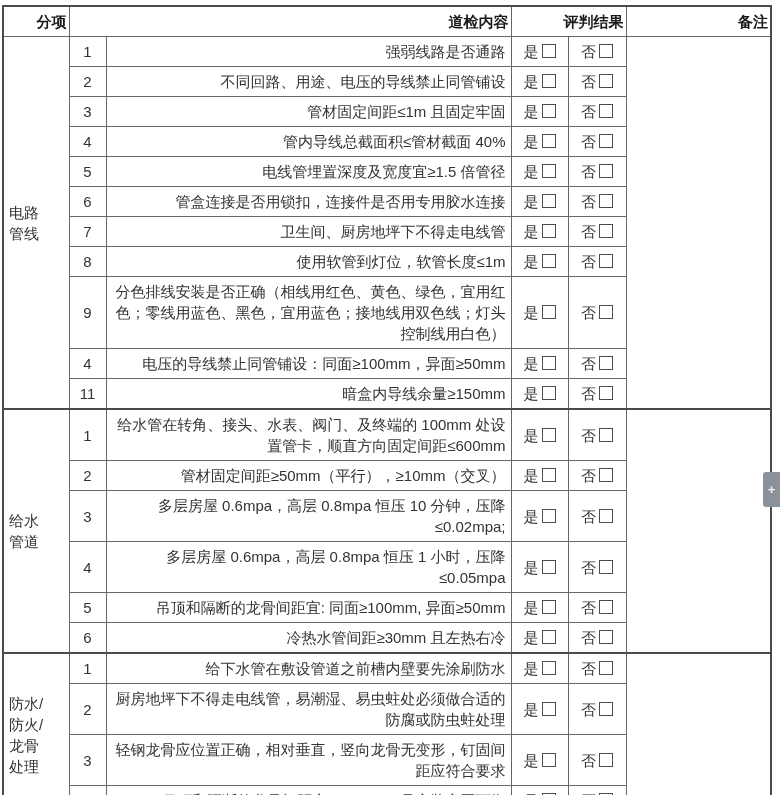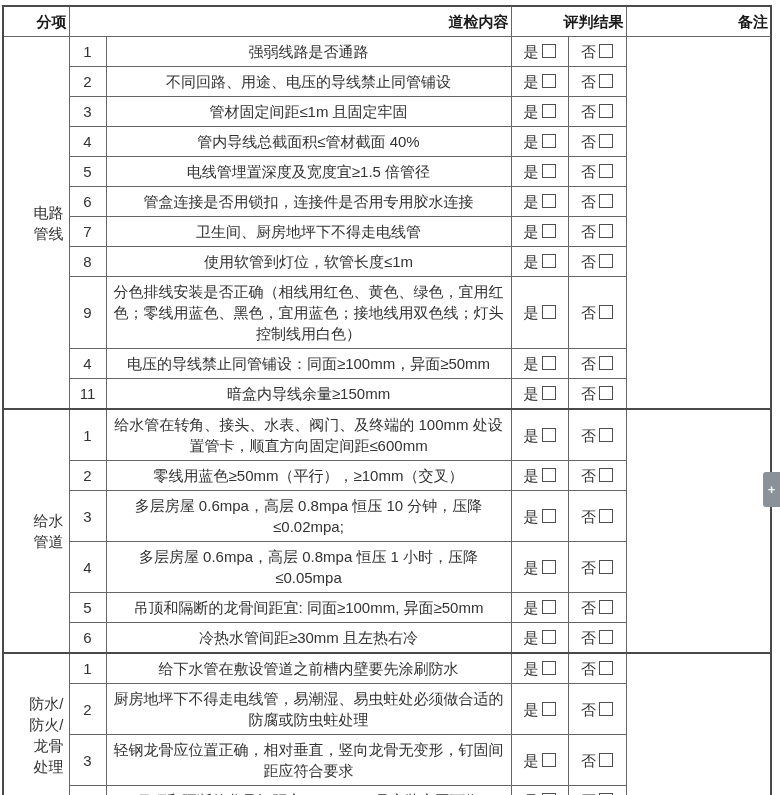--- a/index.html
+++ b/index.html
@@ -26,23 +26,23 @@
     overflow: hidden;
   }
   .checklist thead th {
     font-weight: bold;
     color: #1a1a1a;
     text-align: right;
     padding: 4px 2px;
     font-size: 15px;
   }
   .checklist td { padding: 4px 5px; }
-  .cat-cell  { text-align: right; padding: 2px 2px; }
+  .cat-cell  { text-align: left; padding: 2px 2px; }
   .num-cell  { text-align: center; }
-  .content-cell { text-align: center; padding-left: 8px; padding-right: 8px; }
+  .content-cell { text-align: right; padding-left: 8px; padding-right: 8px; }
   .result-cell  { text-align: center; white-space: nowrap; }
   .remark-cell  { background: #ffffff; }
   tr.section-start td { border-top: 2px solid #4a4a4a; }
   .box {
     display: inline-block;
     width: 12px; height: 12px;
     border: 1px solid #4d4d4d;
     margin-left: 3px;
     vertical-align: -1px;
     background: #ffffff;
@@ -160,21 +160,21 @@
           <div>管道</div>
         </td>
         <td class="num-cell">1</td>
         <td class="content-cell">给水管在转角、接头、水表、阀门、及终端的 100mm 处设置管卡，顺直方向固定间距≤600mm</td>
         <td class="result-cell"><span>是</span><span class="box"></span></td>
         <td class="result-cell"><span>否</span><span class="box"></span></td>
         <td class="remark-cell" rowspan="6"></td>
       </tr>
       <tr>
         <td class="num-cell">2</td>
-        <td class="content-cell">零线用蓝色≥50mm（平行），≥10mm（交叉）</td>
+        <td class="content-cell">管材固定间距≥50mm（平行），≥10mm（交叉）</td>
         <td class="result-cell"><span>是</span><span class="box"></span></td>
         <td class="result-cell"><span>否</span><span class="box"></span></td>
       </tr>
       <tr>
         <td class="num-cell">3</td>
         <td class="content-cell">多层房屋 0.6mpa，高层 0.8mpa 恒压 10 分钟，压降 ≤0.02mpa;</td>
         <td class="result-cell"><span>是</span><span class="box"></span></td>
         <td class="result-cell"><span>否</span><span class="box"></span></td>
       </tr>
       <tr>

